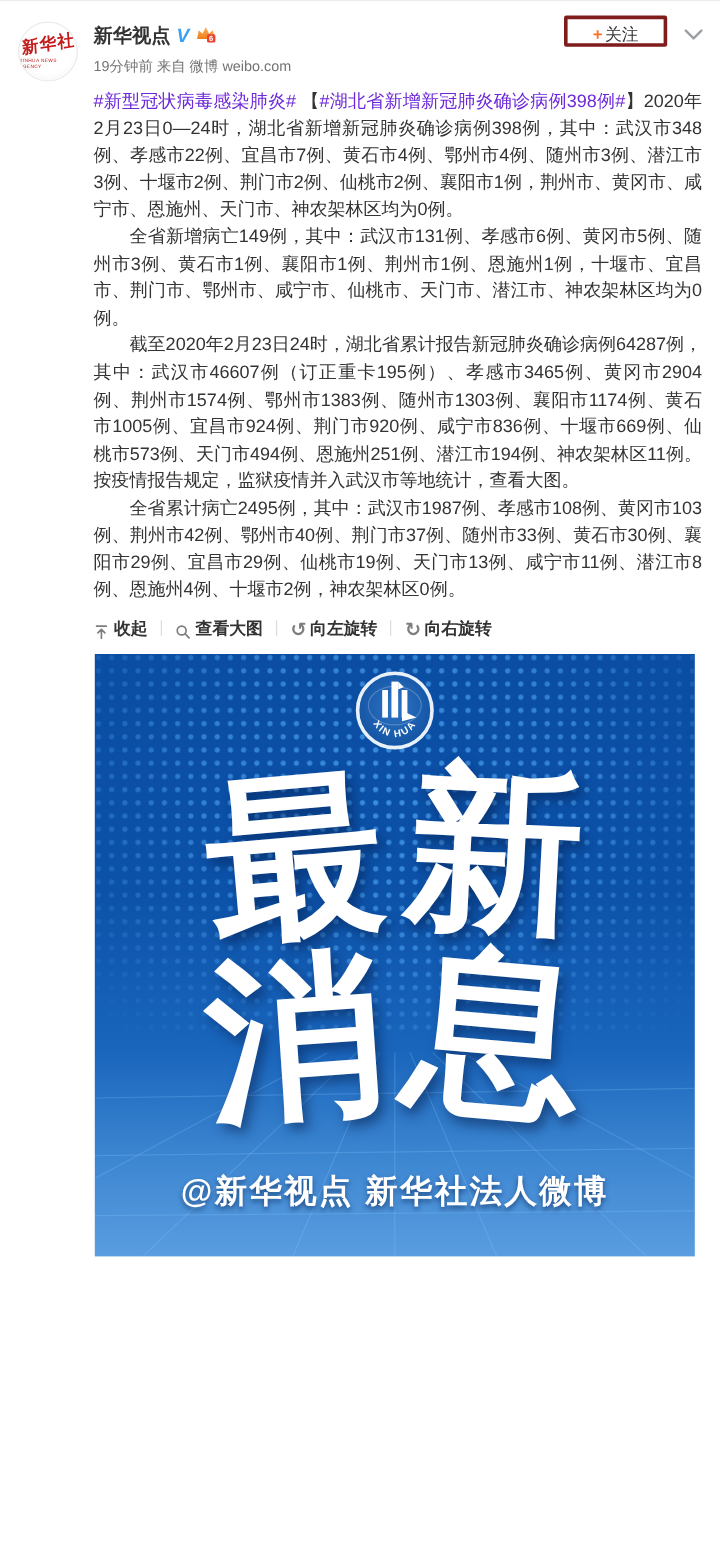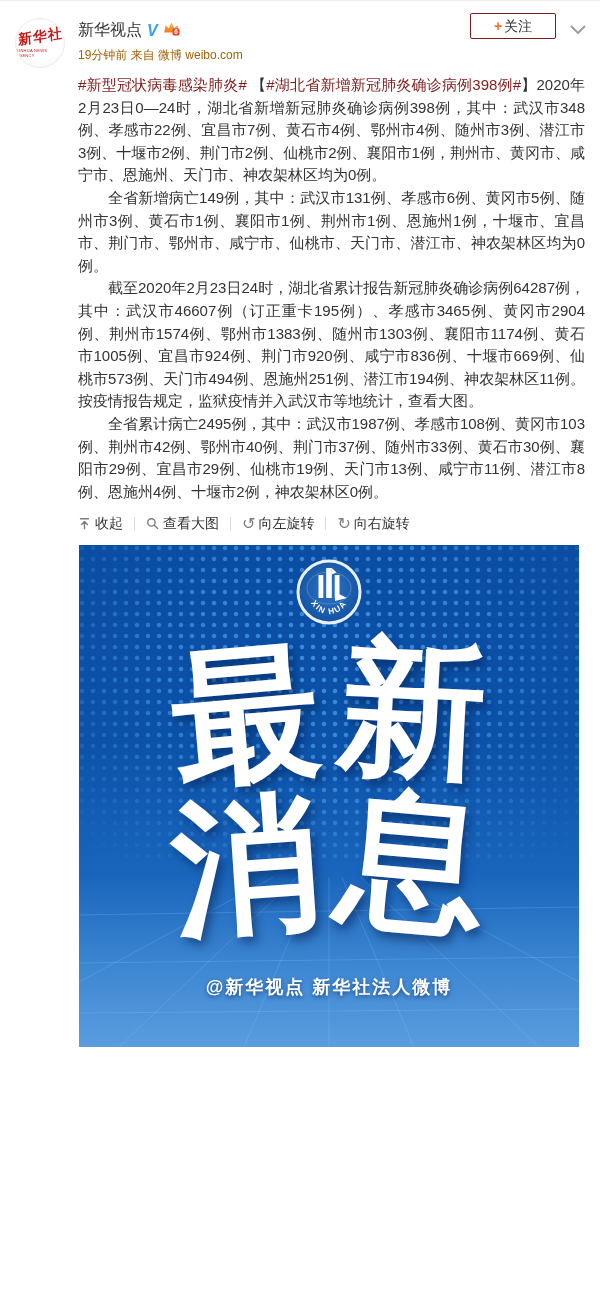--- a/index.html
+++ b/index.html
@@ -9,40 +9,40 @@
 
   
   .header { position:relative; padding:17px 15px 0 15px; height:62px; }
   .avatar { position:absolute; left:15px; top:17px; width:50px; height:50px; border-radius:50%;
             border:1px solid #ebebeb; background:radial-gradient(circle at 50% 42%, #ffffff 58%, #f1f1f1 100%);
             display:flex; flex-direction:column; align-items:center; justify-content:center; overflow:hidden; }
   .avatar .cal { color:#c41b1b; font-weight:bold; font-size:14px; transform:rotate(-9deg) skewX(-5deg); letter-spacing:1px; }
   .avatar .cap { color:#c41b1b; font-size:4px; margin-top:2px; letter-spacing:.3px; }
   .head-info { margin-left:63px; }
   .name-row { display:flex; align-items:center; gap:5px; padding-top:2px; }
-  .username { font-size:16px; font-weight:normal; color:#333; }
+  .username { font-size:16px; font-weight:bold; color:#333; }
   .v-badge { color:#3aa0f5; font-weight:900; font-style:italic; font-size:16px; }
   .vip-badge { display:inline-block; }
-  .meta { margin-top:6px; font-size:12px; color:#a16207; }
+  .meta { margin-top:6px; font-size:12px; color:#737373; }
   .follow-btn { position:absolute; right:44px; top:12px; width:86px; height:26px; line-height:24px;
-                text-align:center; background:#fff; border:1px solid #7f1d1d; border-radius:2px;
+                text-align:center; background:#fff; border:3px solid #7f1d1d; border-radius:2px;
                 font-size:14px; color:#333; cursor:pointer; }
   .follow-btn .plus { color:#ff6f27; font-weight:bold; margin-right:2px; }
   .chevron { position:absolute; right:14px; top:20px; cursor:pointer; }
 
   
   .post-text { margin:11px 15px 0 78px; width:507px; font-size:15px; line-height:22.6px; color:#333;
                text-align:justify; }
   .post-text p { text-indent:0; }
   .post-text p.indent { text-indent:2em; }
-  .hashtag { color:#7f1d1d; text-decoration:none; cursor:pointer; }
+  .hashtag { color:#6d28d9; text-decoration:none; cursor:pointer; }
 
   
   .toolbar { margin:7px 15px 0 78px; height:27px; display:flex; align-items:center; font-size:14px; color:#333; }
-  .tool { display:flex; align-items:center; cursor:pointer; color:#333; text-decoration:none; }
+  .tool { display:flex; align-items:flex-end; cursor:pointer; color:#333; text-decoration:none;font-weight:bold; }
   .tool svg { margin-right:4px; }
   .rot { font-family:"DejaVu Sans",sans-serif; font-size:16px; color:#7d7d7d; margin-right:3px; line-height:1; }
   .sep { width:1px; height:13px; background:#dcdcdc; margin:0 11px; }
 
   
   .post-image { position:relative; margin:8px 0 0 79px; width:500px; height:502px; overflow:hidden; cursor:pointer;
                 background:linear-gradient(180deg,#0a4da3 0%, #0c52a9 40%, #15м5fb5 0%, #1a66bd 66%, #3f88d2 85%, #5a9de0 100%);
                 background:linear-gradient(180deg,#0a4da3 0%, #0c52a9 40%, #1a66bd 66%, #3f88d2 85%, #5a9de0 100%); }
   .dots { position:absolute; left:0; top:0; right:0; height:320px;
           background-image:radial-gradient(circle at 3px 3px, rgba(72,158,236,.8) 1.7px, rgba(72,158,236,0) 2.7px);
@@ -54,21 +54,21 @@
   .headline { position:absolute; top:92px; left:0; width:100%; text-align:center; }
   .hl-row { height:152px; line-height:150px; }
   .hl-char { display:inline-block; font-size:148px; font-weight:900; color:#fff; letter-spacing:0;
              text-shadow:4px 6px 10px rgba(5,30,75,.5); }
   .hl-char + .hl-char { margin-left:18px; }
   .c1 { transform:rotate(-5deg) translateY(3px); }
   .c2 { transform:rotate(3deg) translateY(-2px); }
   .c3 { transform:rotate(-4deg) translateY(2px); }
   .c4 { transform:rotate(5deg) translateY(-3px); }
   .img-caption { position:absolute; top:430px; left:0; width:100%; text-align:center;
-                 color:#fff; font-size:18px; font-weight:bold; letter-spacing:2px;
+                 color:#fff; font-size:27px; font-weight:bold; letter-spacing:2px;
                  text-shadow:0 2px 4px rgba(5,30,75,.6); }
 </style>
 </head>
 <body>
 
 <div class="weibo-card">
 
   <div class="header">
     <div class="avatar">
       <span class="cal">新华社</span>

